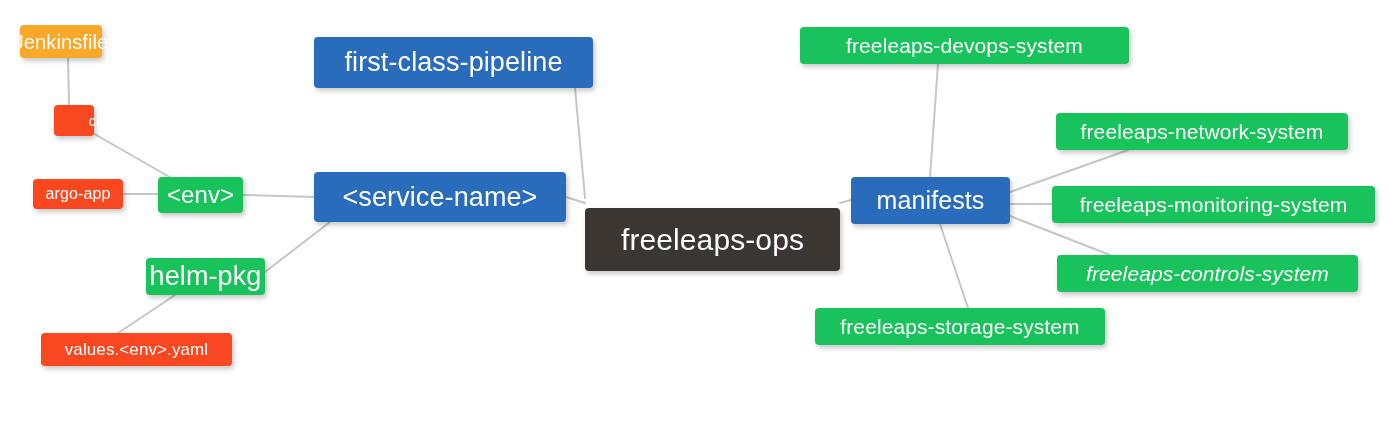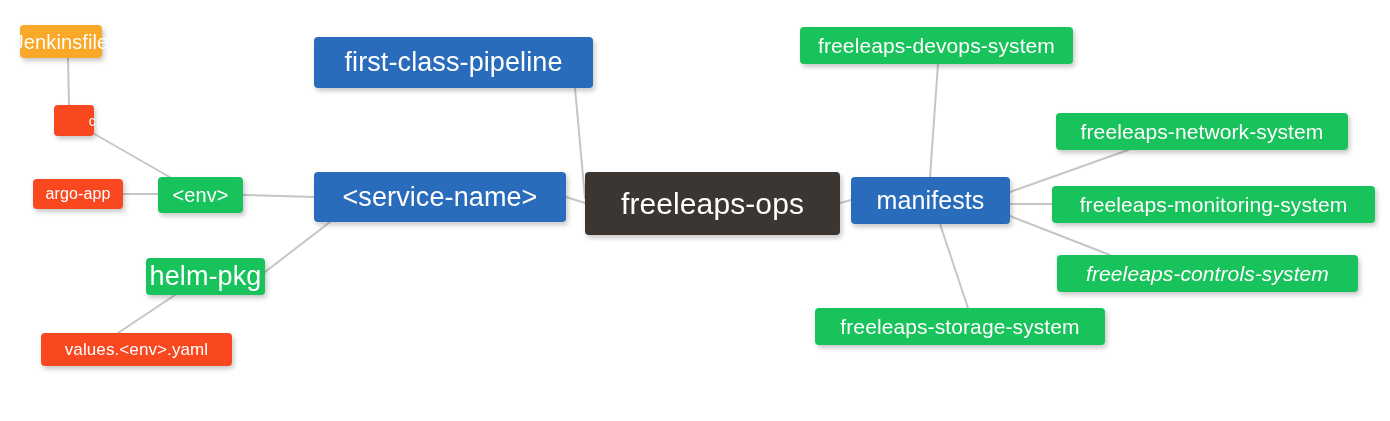--- a/index.html
+++ b/index.html
@@ -33,21 +33,21 @@
     align-items: center;
     justify-content: center;
     color: #ffffff;
     border-radius: 4px;
     white-space: nowrap;
     line-height: 1;
     letter-spacing: 0.1px;
     box-shadow: 2px 3px 5px rgba(0,0,0,0.22);
     text-shadow: 0 0 1px rgba(0,0,0,0.05);
   }
-  .n-root      { background: #3b3632; }
+  .n-root      { background: #3b3632; margin-top: 36px; }
   .n-blue      { background: #2a6cbc; }
   .n-green     { background: #19c35c; }
   .n-red       { background: #f9481f; }
   .n-orange    { background: #faa827; }
 </style>
 </head>
 <body>
 
 <div id="canvas">
   <svg id="edges" viewBox="0 0 1390 421" preserveAspectRatio="none" aria-hidden="true">
@@ -64,25 +64,25 @@
       <line x1="1010" y1="192" x2="1128" y2="150" stroke="#c6c6c6" stroke-width="2" stroke-linecap="round"></line>
       <line x1="1010" y1="204" x2="1052" y2="204" stroke="#c6c6c6" stroke-width="2" stroke-linecap="round"></line>
       <line x1="1010" y1="216" x2="1110" y2="255" stroke="#c6c6c6" stroke-width="2" stroke-linecap="round"></line>
       <line x1="940" y1="224" x2="968" y2="308" stroke="#c6c6c6" stroke-width="2" stroke-linecap="round"></line>
     </svg>
   <div id="nodes">
       <div class="node n-root" style="left: 585px; top: 172px; width: 255px; height: 63px; font-size: 30px;">freeleaps-ops</div>
       <div class="node n-blue" style="left: 314px; top: 37px; width: 279px; height: 51px; font-size: 27px;">first-class-pipeline</div>
       <div class="node n-blue" style="left: 314px; top: 172px; width: 252px; height: 50px; font-size: 27px;">&lt;service-name&gt;</div>
       <div class="node n-blue" style="left: 851px; top: 177px; width: 159px; height: 47px; font-size: 25px;">manifests</div>
-      <div class="node n-green" style="left: 158px; top: 177px; width: 85px; height: 36px; font-size: 20px;">&lt;env&gt;</div>
+      <div class="node n-green" style="left: 158px; top: 177px; width: 85px; height: 36px; font-size: 24px;">&lt;env&gt;</div>
       <div class="node n-green" style="left: 146px; top: 258px; width: 119px; height: 37px; font-size: 27px;">helm-pkg</div>
       <div class="node n-red" style="left: 54px; top: 105px; width: 30px; height: 31px; font-size: 14px; padding-left: 40px;">ci</div>
       <div class="node n-red" style="left: 33px; top: 179px; width: 90px; height: 30px; font-size: 16px;">argo-app</div>
       <div class="node n-orange" style="left: 20px; top: 25px; width: 82px; height: 33px; font-size: 20px;">Jenkinsfile</div>
       <div class="node n-red" style="left: 9px; top: 333px; width: 191px; height: 33px; font-size: 17px; margin-left: 32px;">values.&lt;env&gt;.yaml</div>
-      <div class="node n-green" style="left: 800px; top: 27px; width: 273px; height: 37px; font-size: 21px;">freeleaps-devops-system</div>
+      <div class="node n-green" style="left: 800px; top: 27px; width: 329px; height: 37px; font-size: 21px;">freeleaps-devops-system</div>
       <div class="node n-green" style="left: 1056px; top: 113px; width: 292px; height: 37px; font-size: 21px;">freeleaps-network-system</div>
       <div class="node n-green" style="left: 1052px; top: 186px; width: 323px; height: 37px; font-size: 21px;">freeleaps-monitoring-system</div>
       <div class="node n-green" style="left: 1057px; top: 255px; width: 301px; height: 37px; font-size: 21px; font-style: italic;">freeleaps-controls-system</div>
       <div class="node n-green" style="left: 815px; top: 308px; width: 290px; height: 37px; font-size: 21px;">freeleaps-storage-system</div>
     </div>
 </div>
 
 </body></html>

